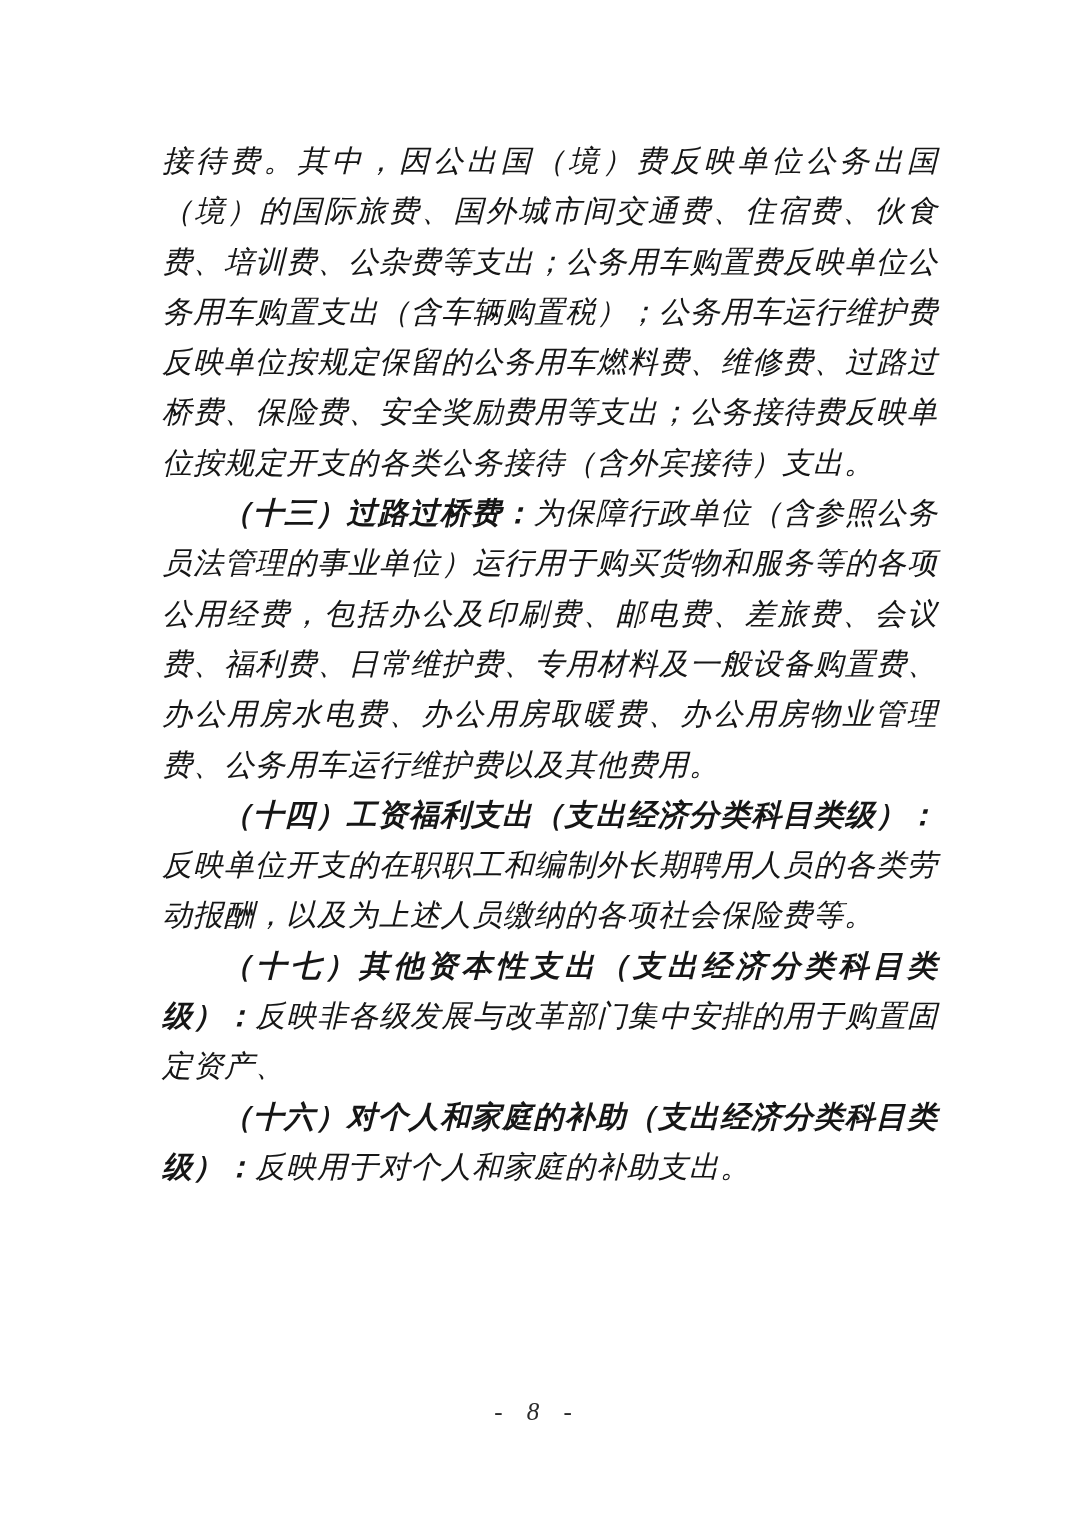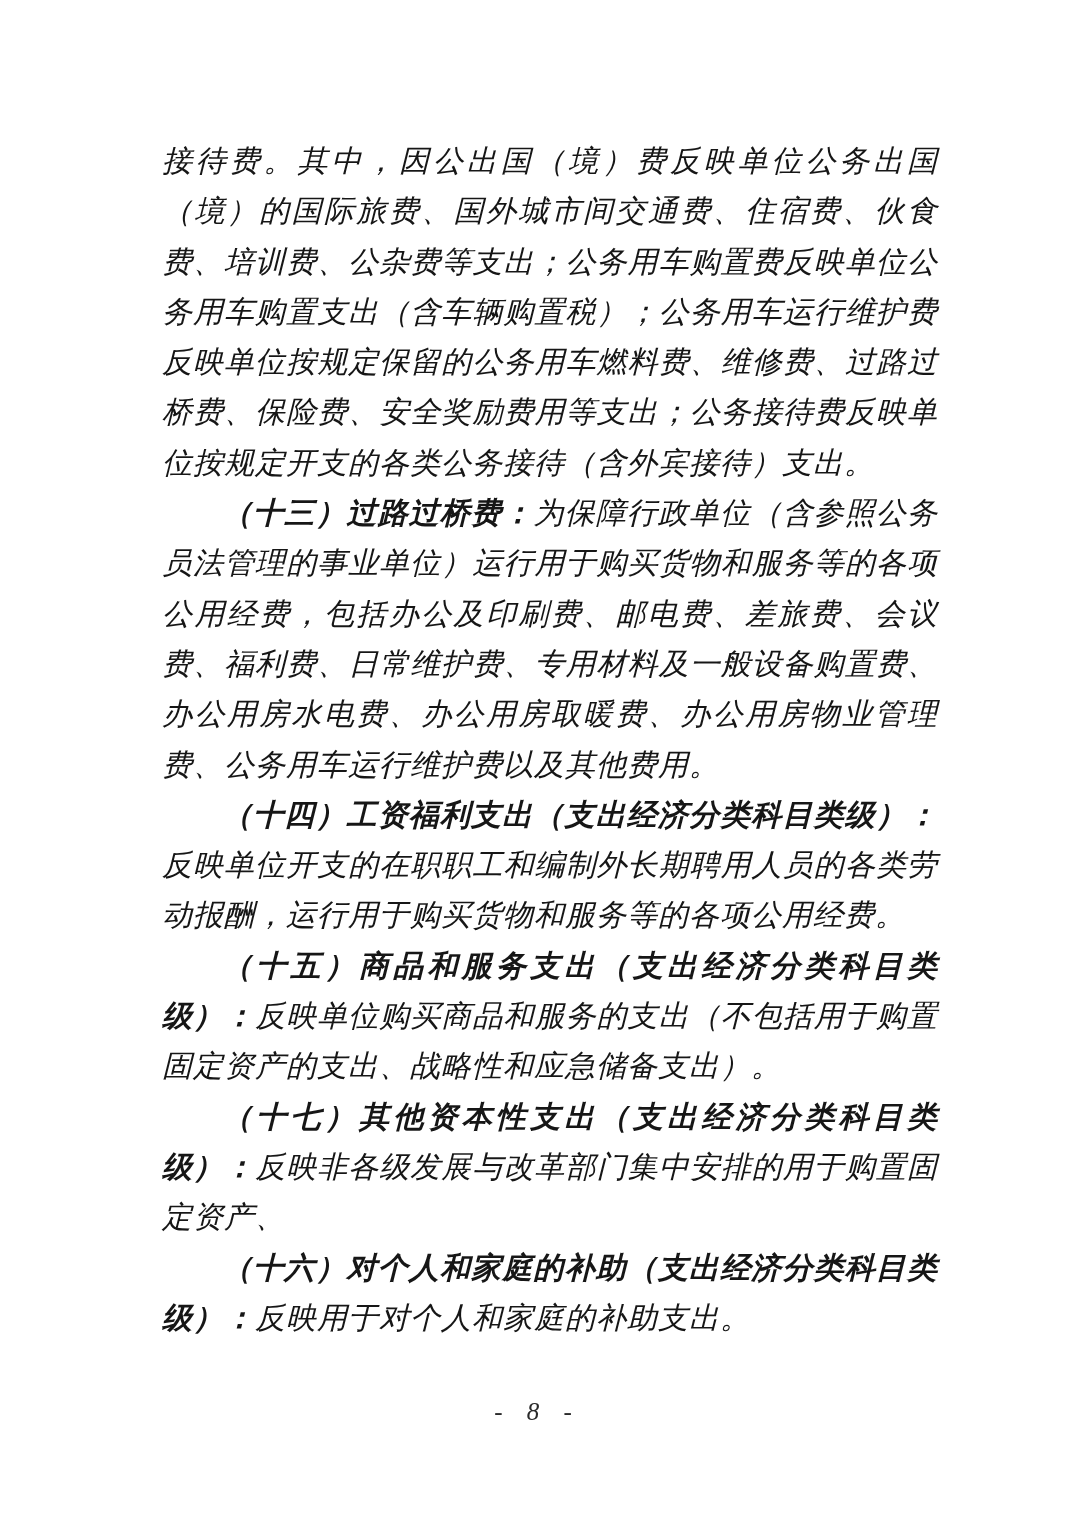--- a/index.html
+++ b/index.html
@@ -59,23 +59,22 @@
 <body>
 
 <div class="page">
 
   <div class="doc-body">
 
     <p class="para no-indent"><b class="lead"></b><span>接待费。其中，因公出国（境）费反映单位公务出国（境）的国际旅费、国外城市间交通费、住宿费、伙食费、培训费、公杂费等支出；公务用车购置费反映单位公务用车购置支出（含车辆购置税）；公务用车运行维护费反映单位按规定保留的公务用车燃料费、维修费、过路过桥费、保险费、安全奖励费用等支出；公务接待费反映单位按规定开支的各类公务接待（含外宾接待）支出。</span></p>
 
     <p class="para"><b class="lead">（十三）过路过桥费：</b><span>为保障行政单位（含参照公务员法管理的事业单位）运行用于购买货物和服务等的各项公用经费，包括办公及印刷费、邮电费、差旅费、会议费、福利费、日常维护费、专用材料及一般设备购置费、办公用房水电费、办公用房取暖费、办公用房物业管理费、公务用车运行维护费以及其他费用。</span></p>
 
-    <p class="para"><b class="lead">（十四）工资福利支出（支出经济分类科目类级）：</b><span>反映单位开支的在职职工和编制外长期聘用人员的各类劳动报酬，运行用于购买货物和服务等的各项公用经费。</span></p>
+    <p class="para"><b class="lead">（十四）工资福利支出（支出经济分类科目类级）：</b><span>反映单位开支的在职职工和编制外长期聘用人员的各类劳动报酬，以及为上述人员缴纳的各项社会保险费等。</span></p>
 
-    <p class="para"><b class="lead">（十五）商品和服务支出（支出经济分类科目类级）：</b><span>反映单位购买商品和服务的支出（不包括用于购置固定资产的支出、战略性和应急储备支出）。</span></p>
 
     <p class="para"><b class="lead">（十七）其他资本性支出（支出经济分类科目类级）：</b><span>反映非各级发展与改革部门集中安排的用于购置固定资产、</span></p>
 
     <p class="para"><b class="lead">（十六）对个人和家庭的补助（支出经济分类科目类级）：</b><span>反映用于对个人和家庭的补助支出。</span></p>
 
   </div>
 
   <div class="footer">
     <span class="page-number">- 8 -</span>
   </div>

